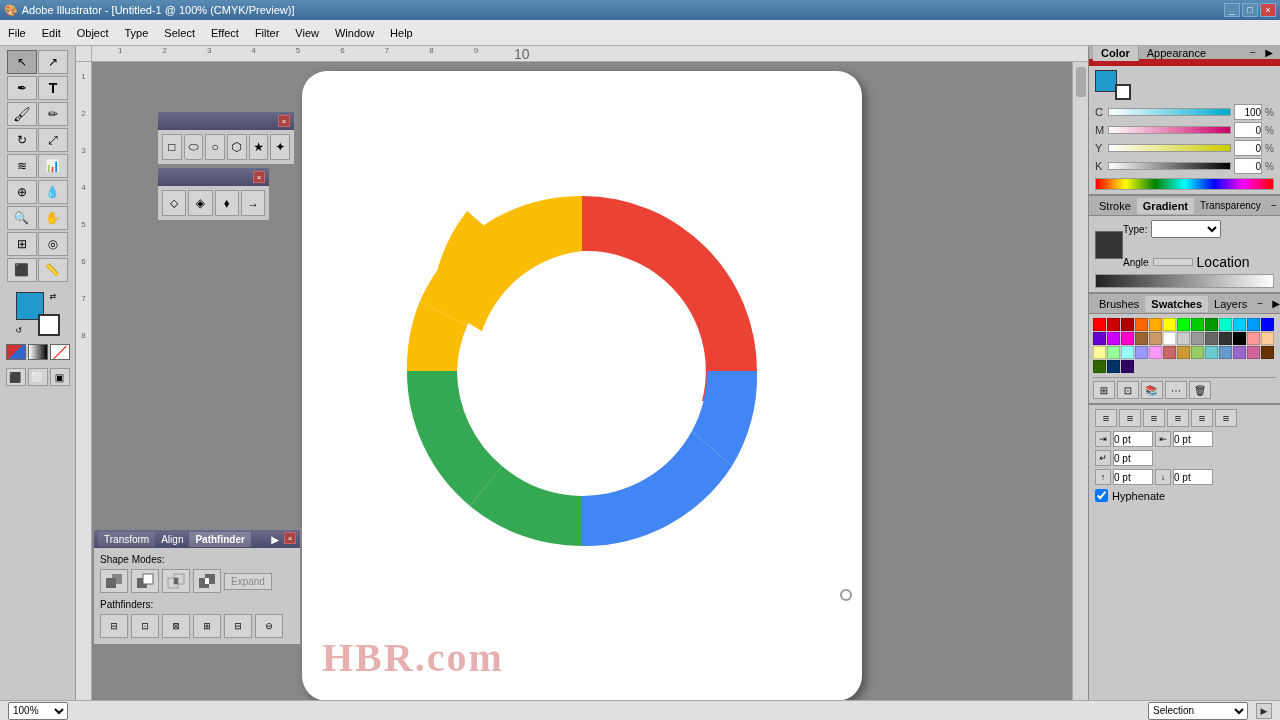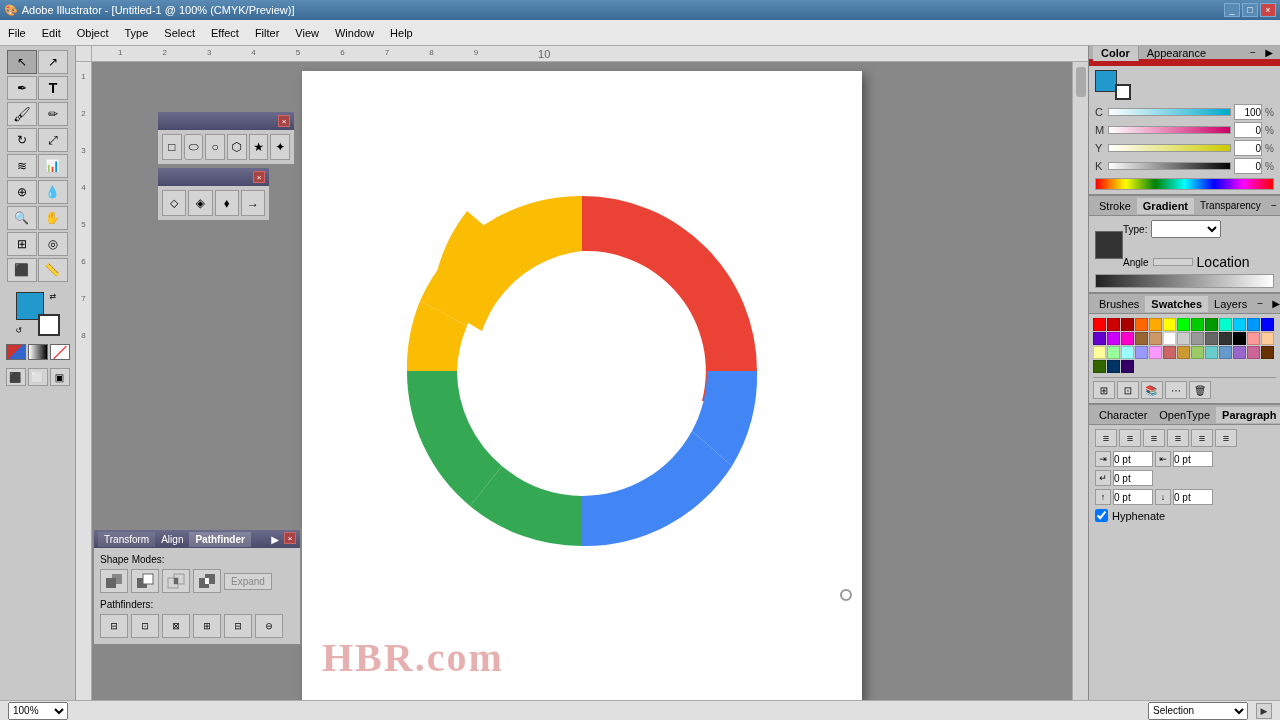--- a/index.html
+++ b/index.html
@@ -60,21 +60,21 @@
       position: absolute; left: 0; top: 16px; bottom: 0; width: 16px;
       background: #e0e0e0; border-right: 1px solid #aaa;
       display: flex; flex-direction: column; align-items: center;
       font-size: 8px; color: #666;
     }
     #canvas-content {
       position: absolute; left: 16px; top: 16px; right: 0; bottom: 0;
       background: #d0d0d0; display: flex; align-items: center; justify-content: center;
     }
     #canvas-page {
-      width: 560px; height: 560px; background: white; position: relative; overflow: hidden;
+      width: 560px; height: 560px; background: white; position: relative; overflow: hidden; border-radius: 25px;
     }
 
     
     #right-panels {
       width: 190px; min-width: 190px; height: 100%; background: #c8c8c8;
       border-left: 1px solid #999; display: flex; flex-direction: column;
     }
     .color-row { display: flex; align-items: center; margin-bottom: 3px; gap: 3px; }
     .swatch-cell { width: 14px; height: 14px; border: 1px solid rgba(0,0,0,0.2); cursor: pointer; }
     .pf-btn { width: 28px; height: 24px; background: #d4d4d4; border: 1px solid #999; cursor: pointer; display: flex; align-items: center; justify-content: center; font-size: 11px; }
@@ -210,21 +210,21 @@
         <div style="margin-left:16px; display:flex; width:100%;">
           <span style="font-size:8px; color:#666; margin-left:10px;">1</span>
           <span style="font-size:8px; color:#666; margin-left:40px;">2</span>
           <span style="font-size:8px; color:#666; margin-left:40px;">3</span>
           <span style="font-size:8px; color:#666; margin-left:40px;">4</span>
           <span style="font-size:8px; color:#666; margin-left:40px;">5</span>
           <span style="font-size:8px; color:#666; margin-left:40px;">6</span>
           <span style="font-size:8px; color:#666; margin-left:40px;">7</span>
           <span style="font-size:8px; color:#666; margin-left:40px;">8</span>
           <span style="font-size:8px; color:#666; margin-left:40px;">9</span>
-          <span style="font-size:11px; color:#666; margin-left:60px;">10</span>
+          <span style="font-size:14px; color:#666; margin-left:36px;">10</span>
         </div>
       </div>
 
       <div id="canvas-ruler-left">
         <span style="font-size:8px; margin-top:10px;">1</span>
         <span style="font-size:8px; margin-top:28px;">2</span>
         <span style="font-size:8px; margin-top:28px;">3</span>
         <span style="font-size:8px; margin-top:28px;">4</span>
         <span style="font-size:8px; margin-top:28px;">5</span>
         <span style="font-size:8px; margin-top:28px;">6</span>
@@ -514,28 +514,20 @@
           <div style="width:22px; height:18px; background:#d4d4d4; border:1px solid #999; cursor:pointer; display:flex; align-items:center; justify-content:center; font-size:10px;">⊞</div>
           <div style="width:22px; height:18px; background:#d4d4d4; border:1px solid #999; cursor:pointer; display:flex; align-items:center; justify-content:center; font-size:10px;">⊡</div>
           <div style="width:22px; height:18px; background:#d4d4d4; border:1px solid #999; cursor:pointer; display:flex; align-items:center; justify-content:center; font-size:10px;">📚</div>
           <div style="width:22px; height:18px; background:#d4d4d4; border:1px solid #999; cursor:pointer; display:flex; align-items:center; justify-content:center; font-size:10px;">⋯</div>
           <div style="width:22px; height:18px; background:#d4d4d4; border:1px solid #999; cursor:pointer; display:flex; align-items:center; justify-content:center; font-size:10px;">🗑</div>
         </div>
       </div>
     </div>
 
     <div style="border-bottom:2px solid #888; background:#c8c8c8; flex:1;">
-      <div style="height:20px; background:#b0b0b0; border-bottom:1px solid #888; display:flex; align-items:center; justify-content:space-between; padding:0 4px;">
-        <div style="display:flex;">
-          <div style="padding:2px 6px; font-size:11px; cursor:pointer;">Character</div>
-          <div style="padding:2px 6px; font-size:11px; cursor:pointer;">OpenType</div>
-          <div style="padding:2px 6px; font-size:11px; font-weight:bold; background:#c8c8c8; cursor:pointer;">Paragraph</div>
-        </div>
-
-      </div>
       <div style="padding:4px 6px;">
 
         <div style="display:flex; gap:2px; margin-bottom:4px;">
           <div style="width:22px; height:18px; background:#d4d4d4; border:1px solid #999; cursor:pointer; display:flex; align-items:center; justify-content:center; font-size:11px;">≡</div>
           <div style="width:22px; height:18px; background:#d4d4d4; border:1px solid #999; cursor:pointer; display:flex; align-items:center; justify-content:center; font-size:11px;">≡</div>
           <div style="width:22px; height:18px; background:#d4d4d4; border:1px solid #999; cursor:pointer; display:flex; align-items:center; justify-content:center; font-size:11px;">≡</div>
           <div style="width:22px; height:18px; background:#d4d4d4; border:1px solid #999; cursor:pointer; display:flex; align-items:center; justify-content:center; font-size:11px;">≡</div>
           <div style="width:22px; height:18px; background:#d4d4d4; border:1px solid #999; cursor:pointer; display:flex; align-items:center; justify-content:center; font-size:11px;">≡</div>
           <div style="width:22px; height:18px; background:#d4d4d4; border:1px solid #999; cursor:pointer; display:flex; align-items:center; justify-content:center; font-size:11px;">≡</div>
         </div>

